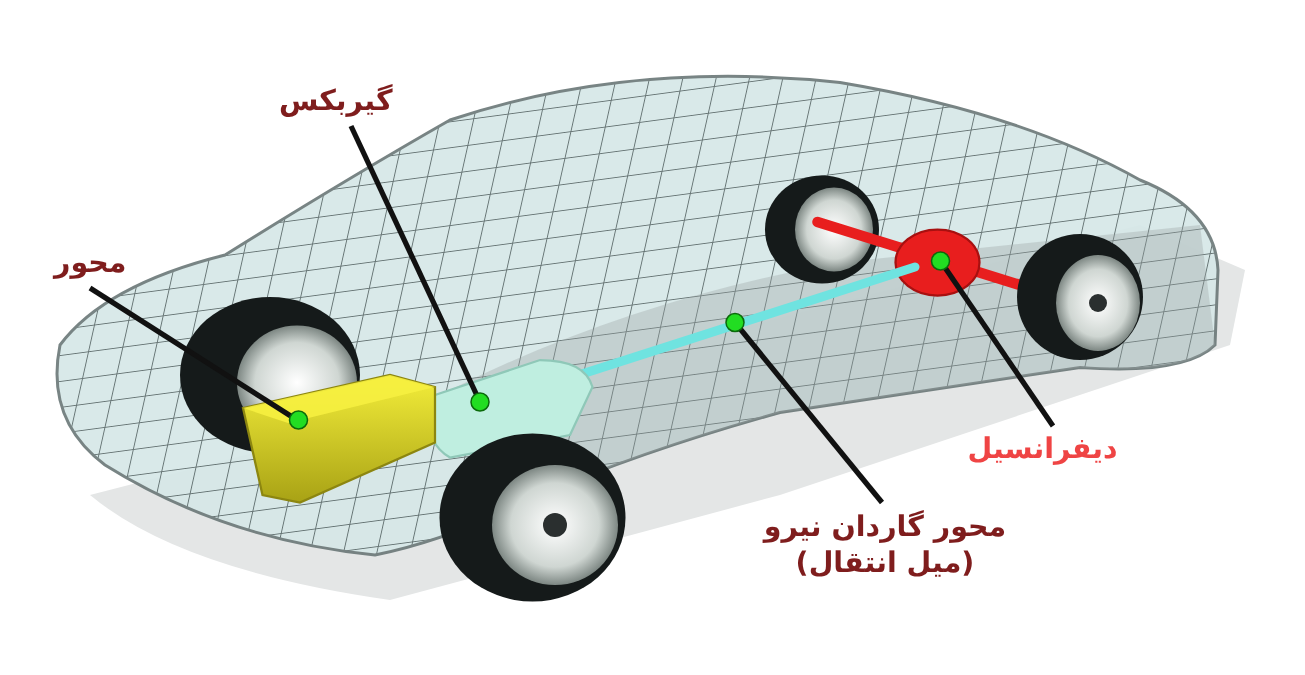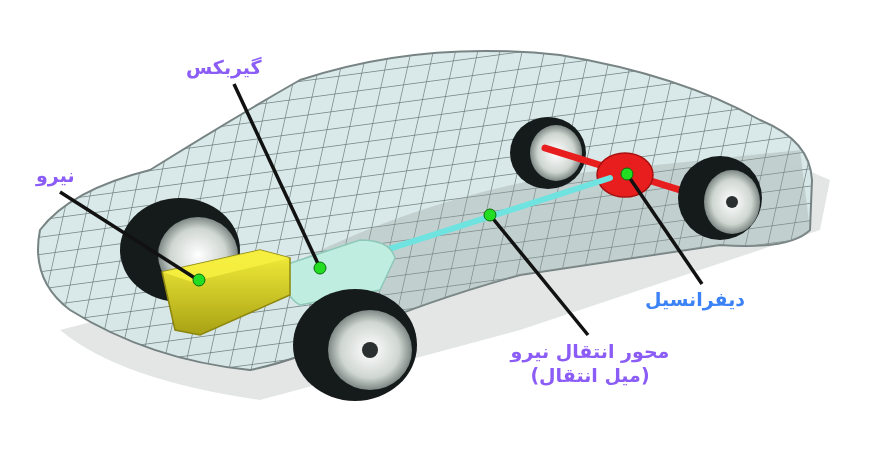--- a/index.html
+++ b/index.html
@@ -3,27 +3,27 @@
 <meta charset="utf-8">
 <style>
   html, body { margin: 0; padding: 0; background: #ffffff; }
   #stage { position: relative; width: 870px; height: 450px; overflow: hidden; background: #ffffff; }
   svg#diagram { position: absolute; left: 0; top: 0; }
   .label {
     position: absolute;
     font-family: "DejaVu Sans", sans-serif;
     font-weight: bold;
     font-size: 19px;
-    color: #8b5cf6;
+    color: #7f1d1d;
     white-space: nowrap;
     direction: rtl;
     text-align: center;
     line-height: 1.25;
   }
-  .label.red { color: #3b82f6; }
+  .label.red { color: #ef4444; }
 </style>
 </head>
 <body>
 
 <div id="stage">
   <svg id="diagram" width="870" height="450" viewBox="0 0 870 450">
     <defs>
       <pattern id="mesh" width="22" height="18" patternUnits="userSpaceOnUse" patternTransform="skewX(-20) rotate(-8)">
         <rect width="22" height="18" fill="#d6e8e8"></rect>
         <path d="M0 0 H22 M0 0 V18" stroke="#5c6b6b" stroke-width="1.3" fill="none"></path>
@@ -83,19 +83,19 @@
     <line x1="490" y1="215" x2="588" y2="335" stroke="#111" stroke-width="3.5"></line>
     <line x1="627" y1="174" x2="702" y2="284" stroke="#111" stroke-width="3.5"></line>
 
     <circle cx="199" cy="280" r="6" fill="#22dd22" stroke="#0b6a0b" stroke-width="1"></circle>
     <circle cx="320" cy="268" r="6" fill="#22dd22" stroke="#0b6a0b" stroke-width="1"></circle>
     <circle cx="490" cy="215" r="6" fill="#22dd22" stroke="#0b6a0b" stroke-width="1"></circle>
     <circle cx="627" cy="174" r="6" fill="#22dd22" stroke="#0b6a0b" stroke-width="1"></circle>
   </svg>
 
   <div class="label" style="left:186px; top:56px;">گیربکس</div>
-  <div class="label" style="left:36px; top:164px;">نیرو</div>
+  <div class="label" style="left:36px; top:164px;">محور</div>
   <div class="label red" style="left:645px; top:288px;">دیفرانسیل</div>
   <div class="label" style="left:497px; top:340px; width:186px;">
-    <div>محور انتقال نیرو</div>
+    <div>محور گاردان نیرو</div>
     <div>(میل انتقال)</div>
   </div>
 </div>
 
 </body></html>

